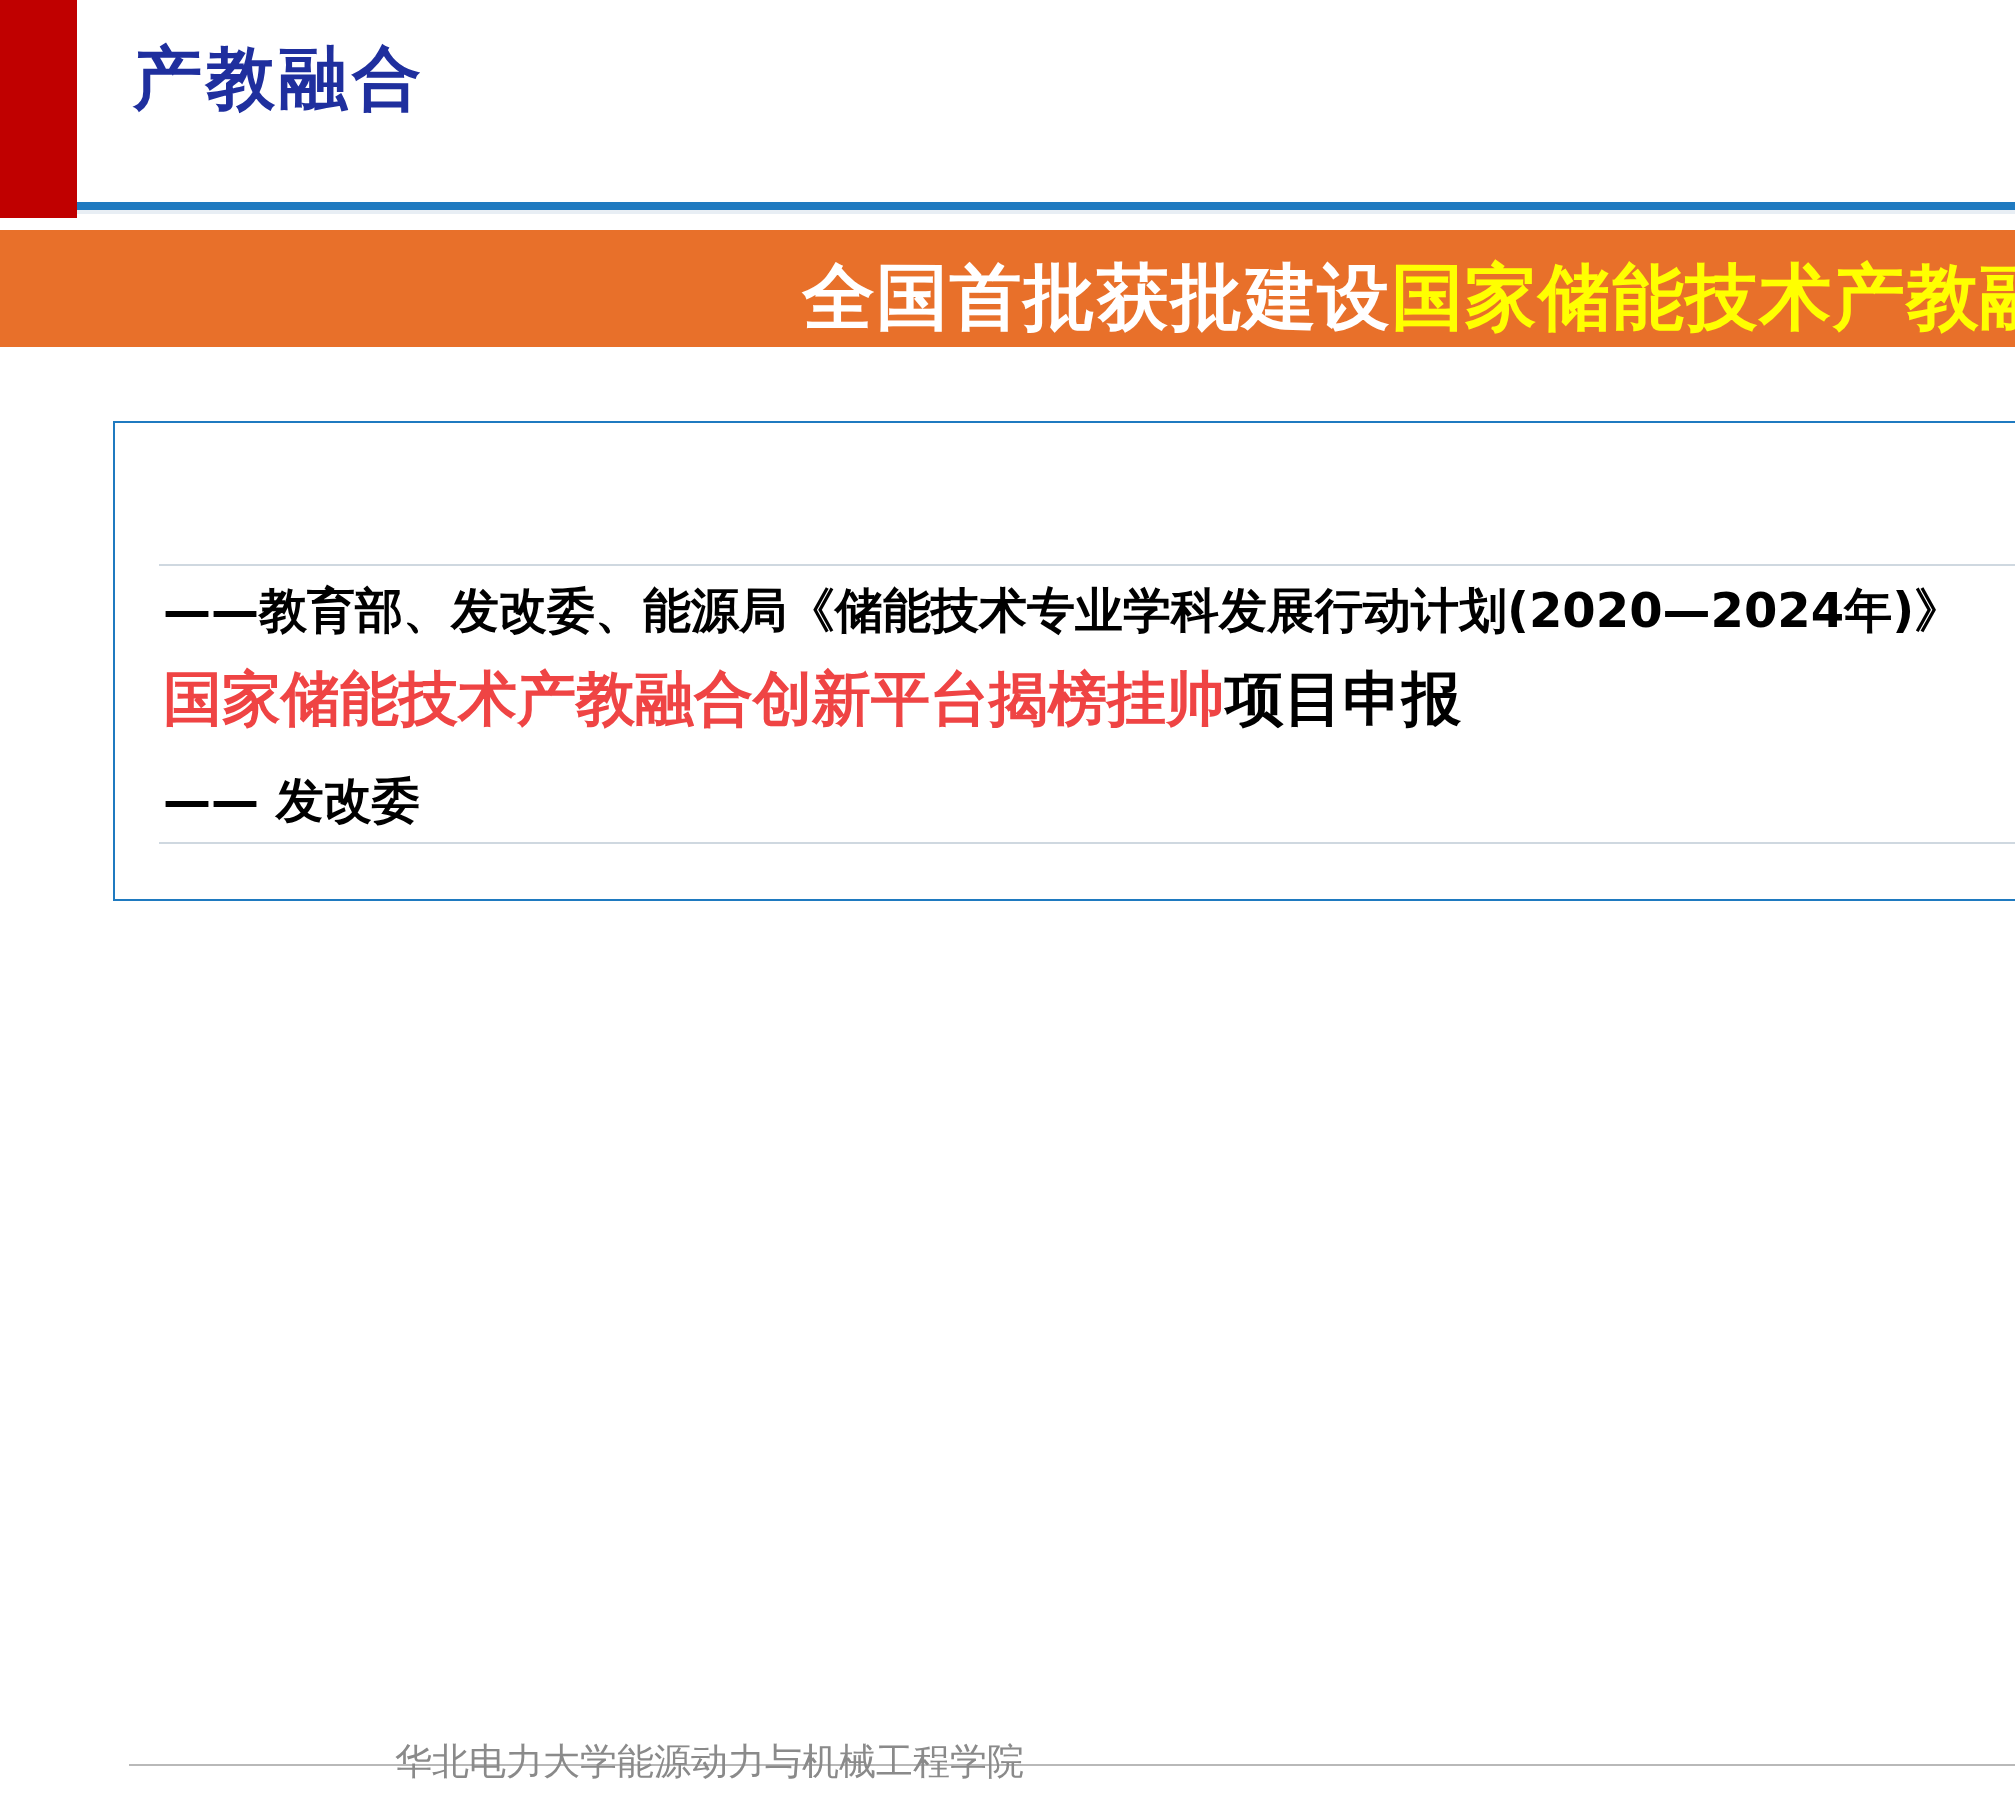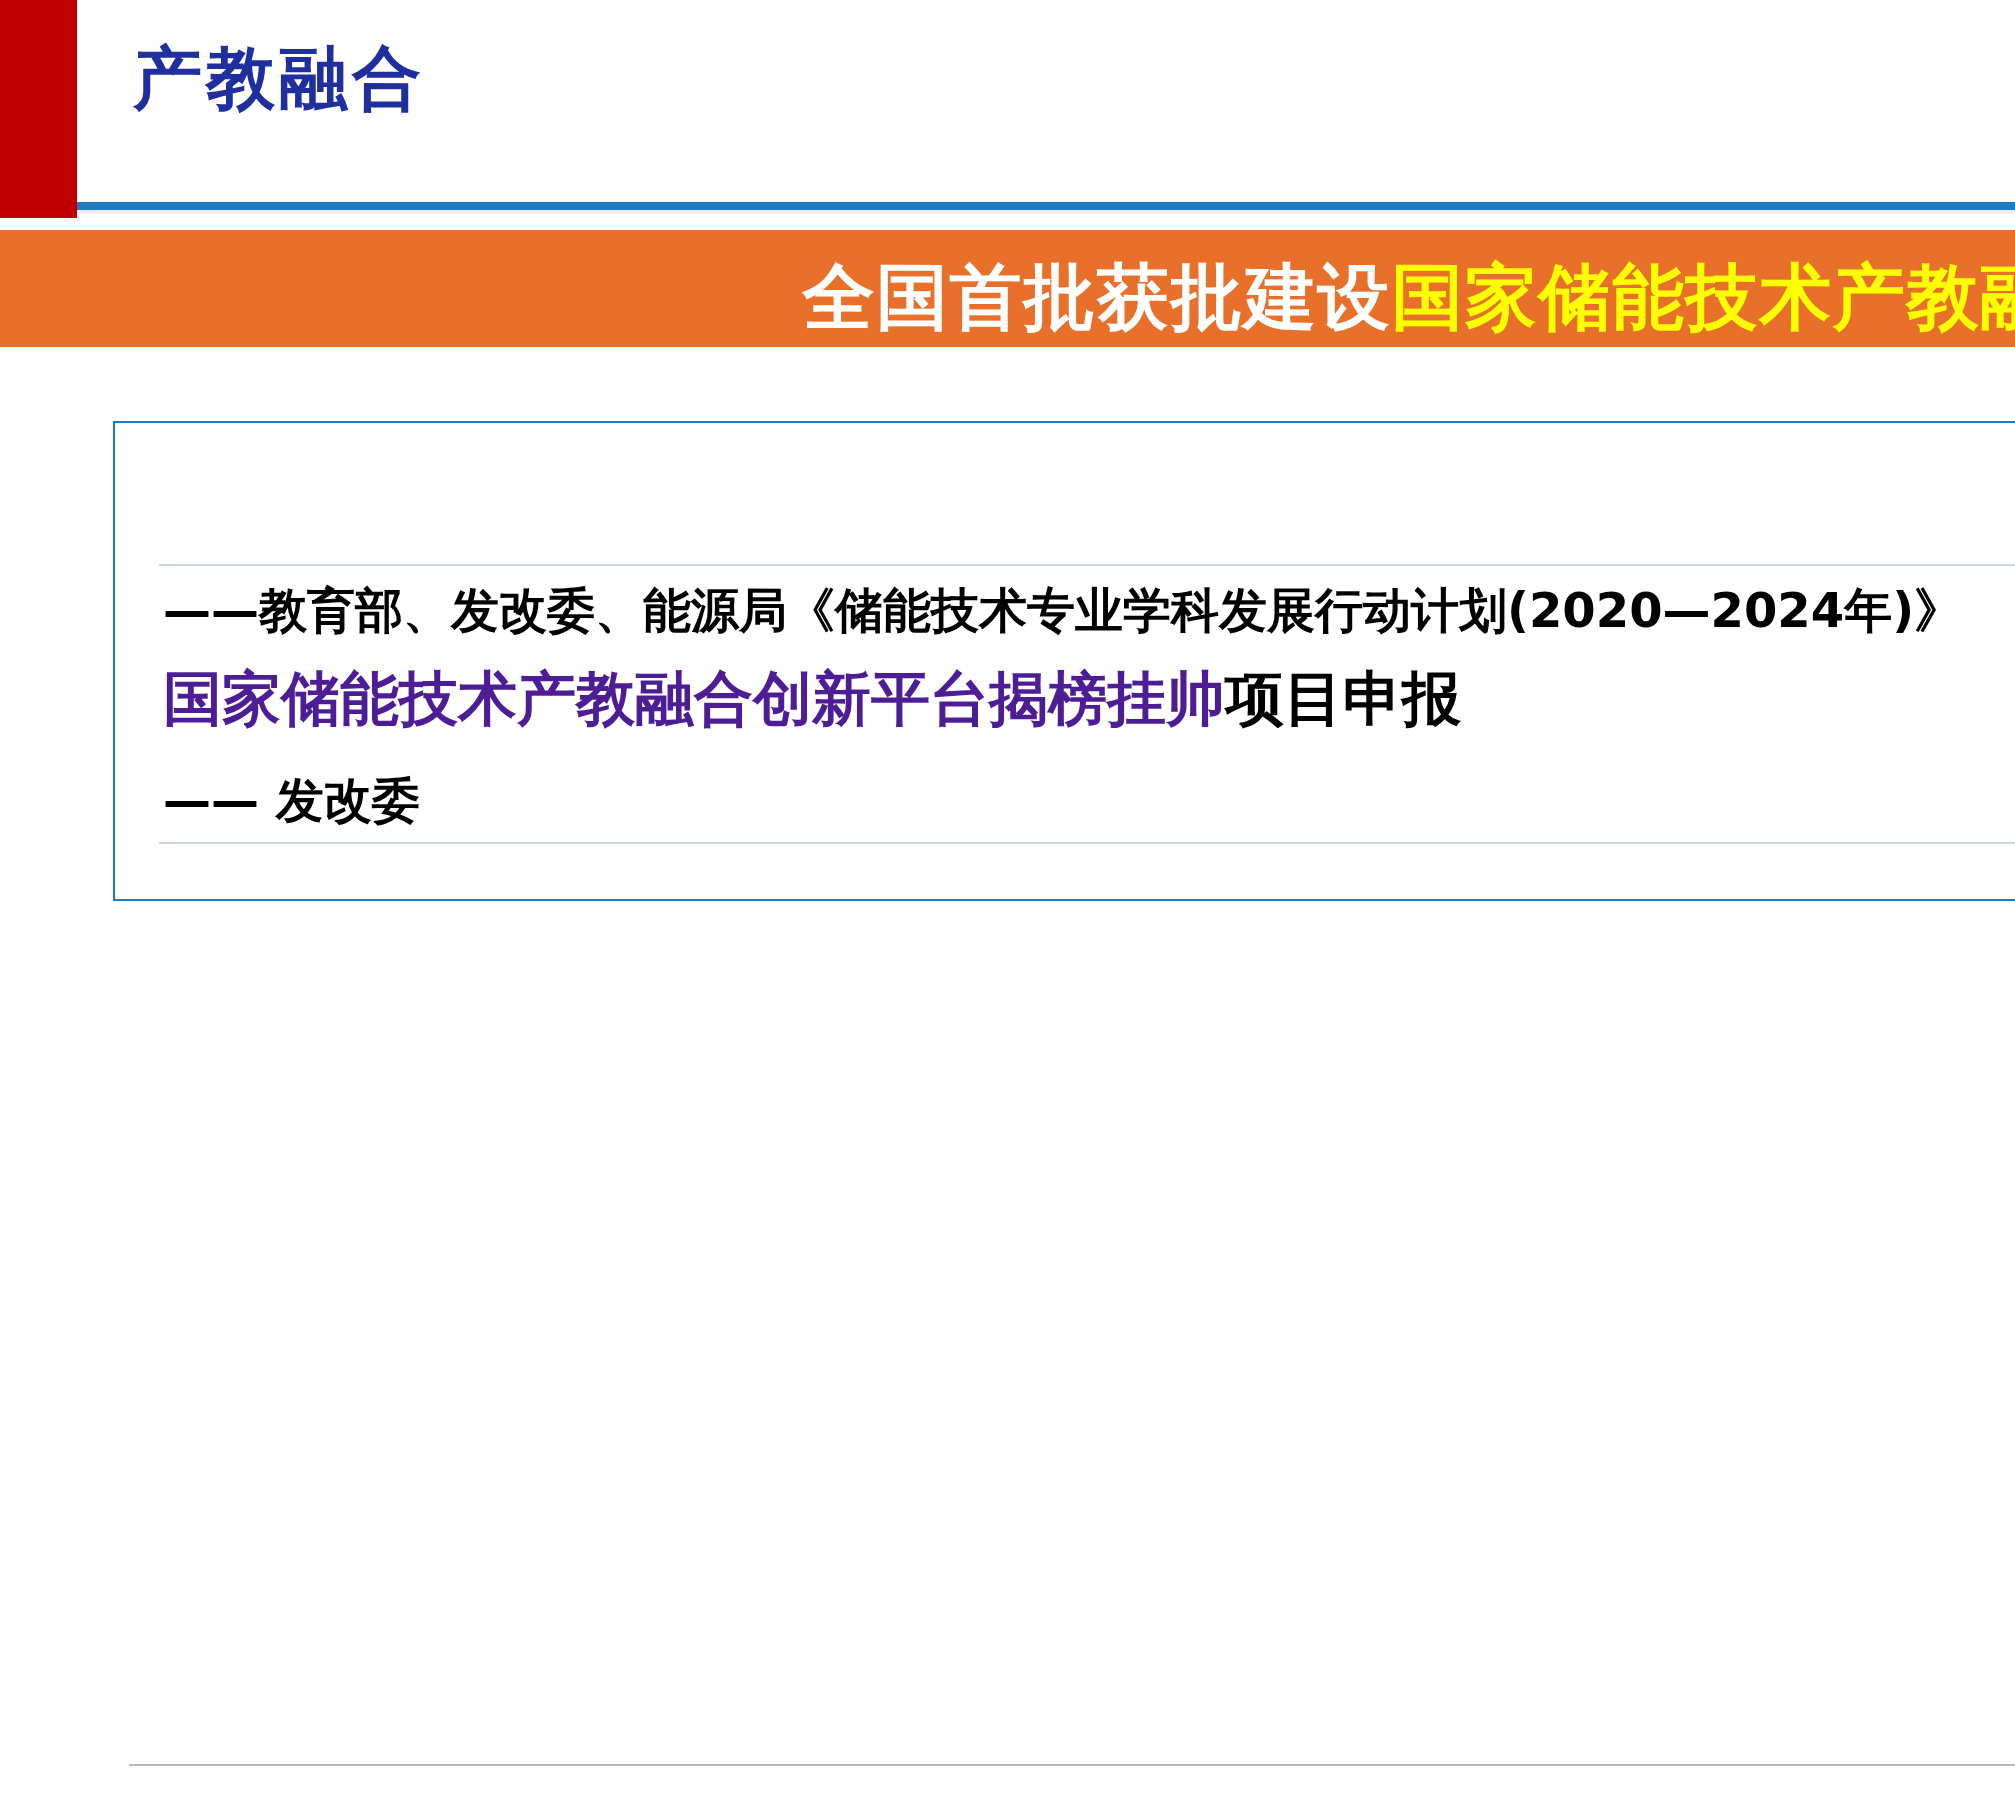--- a/index.html
+++ b/index.html
@@ -30,21 +30,21 @@
   
   .box{position:absolute;left:113px;top:421px;width:3014px;height:480px;
     background:#fff;border:2.8px solid #1f7ac0;box-sizing:border-box;}
   .box-line{position:absolute;left:48px;white-space:nowrap;line-height:1;}
   .l1{top:50px;font-size:59px;font-weight:bold;}
   .l1 .k{color:#000;}
   .l1 .r{color:#c00000;}
   .hr1{position:absolute;left:44px;top:141px;width:2914px;height:1.6px;background:#cfd8e0;}
   .l2{top:163px;font-size:48px;font-weight:bold;color:#000;}
   .l3{top:246px;font-size:59px;font-weight:bold;}
-  .l3 .r{color:#4c1d95;font-family:Liberation Mono, monospace;}
+  .l3 .r{color:#ef4444;font-family:Liberation Mono, monospace;}
   .l3 .k{color:#000;}
   .l4{top:353px;font-size:48px;font-weight:bold;color:#000;}
   .hr2{position:absolute;left:44px;top:419px;width:2914px;height:1.6px;background:#cfd8e0;}
 
   
   .diagram{position:absolute;left:0;top:923px;width:3224px;height:854px;}
 
   
   .conn{position:absolute;left:0;top:0;width:3224px;height:1814px;pointer-events:none;}
 
@@ -101,15 +101,16 @@
           <circle cx="5860" cy="3430" r="36"></circle>
         <circle cx="5940" cy="4115" r="36"></circle>
       </g>
     </svg>
 
   </div>
 
   <div class="footer">
     <div class="foot-line"></div>
   </div>
+  <div class="foot-txt">华北电力大学能源动力与机械工程学院</div>
 
 </div>
 
 
 </body></html>

